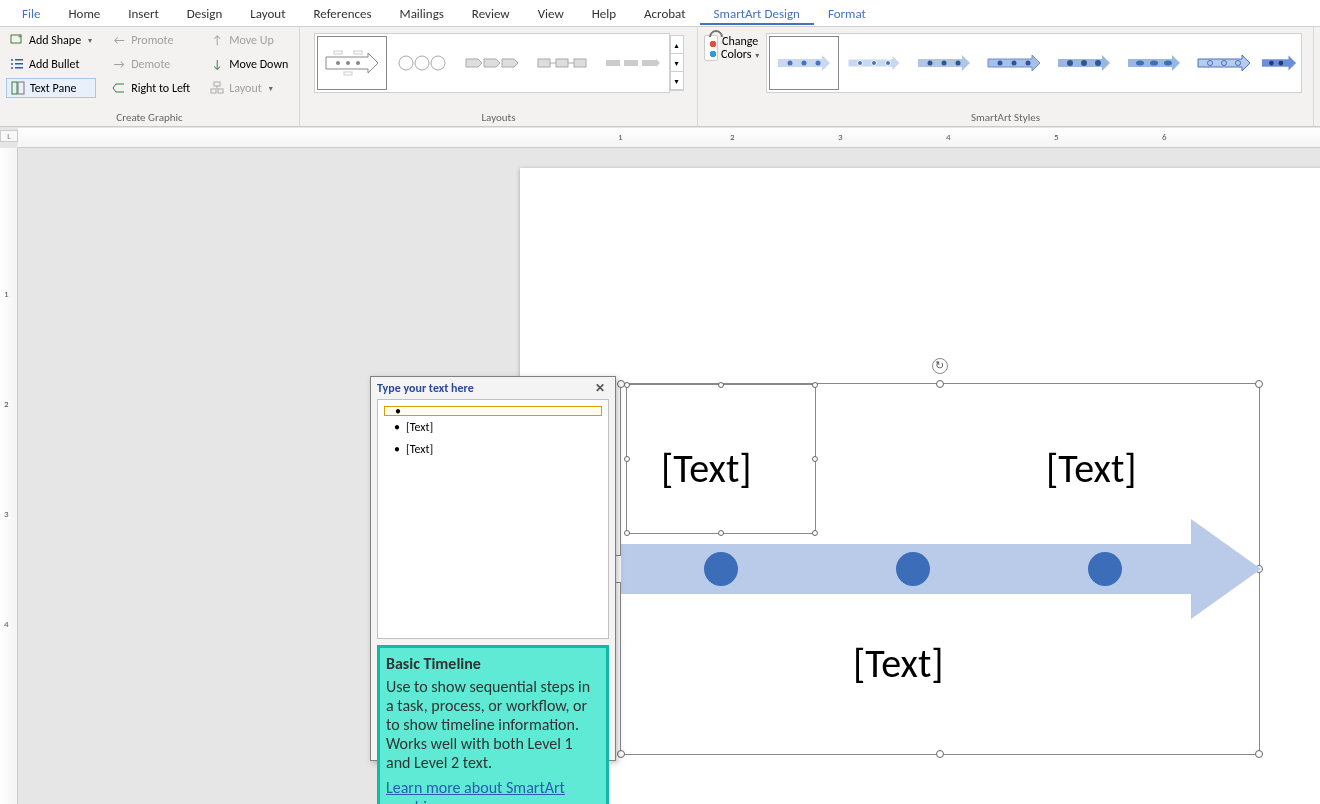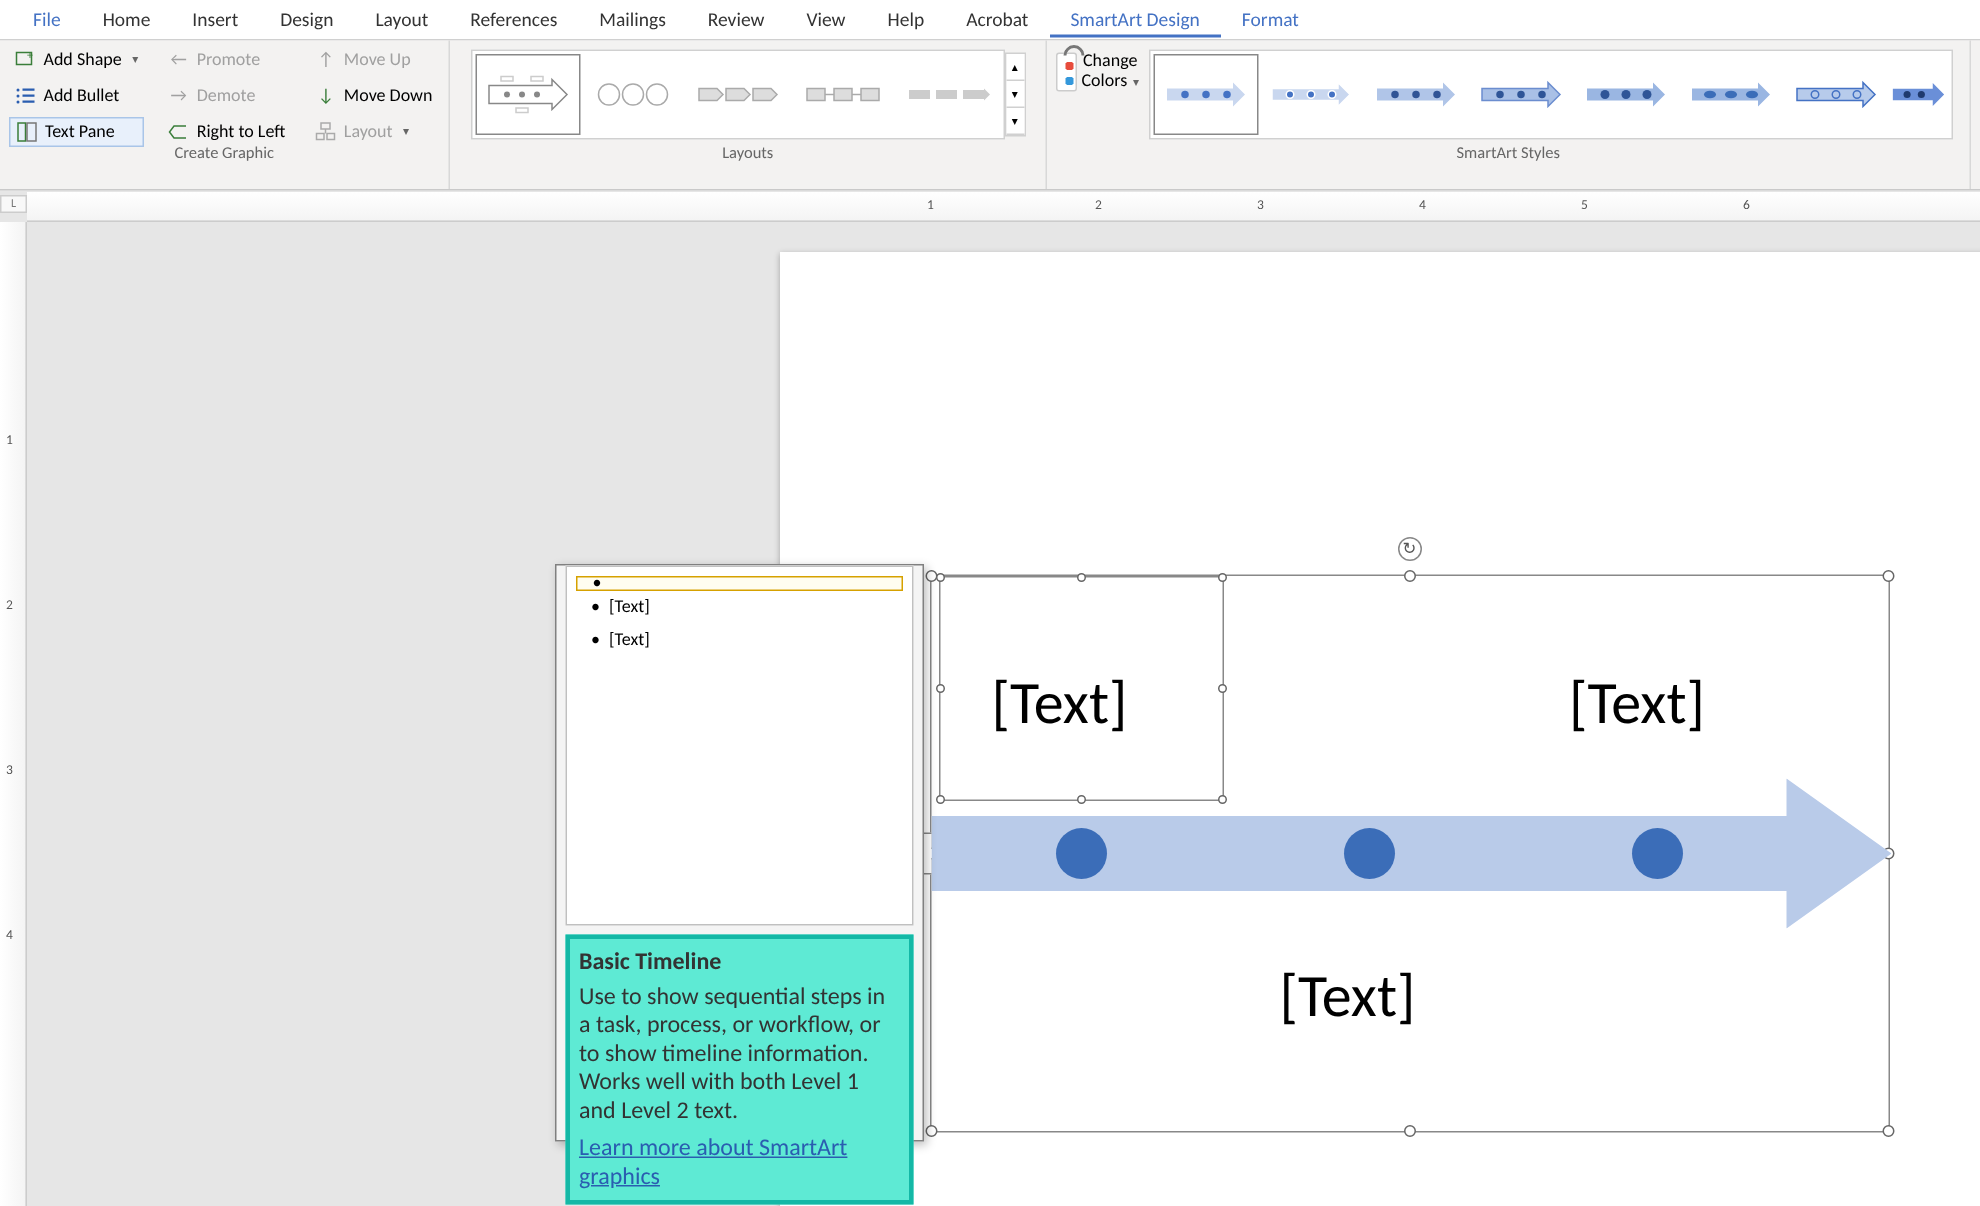--- a/index.html
+++ b/index.html
@@ -7,21 +7,21 @@
 
   
   .tabbar { background: #fff; height: 27px; display: flex; align-items: center; padding-left: 8px; font-size: 13px; border-bottom: 1px solid #d0d0d0; }
   .tabbar .tab { padding: 4px 14px; cursor: pointer; color: #333; }
   .tabbar .tab.colored { color: #4472c4; }
   .tabbar .tab.active { color: #4472c4; border-bottom: 2px solid #4472c4; padding-bottom: 2px; }
 
   
   .ribbon { background: #f3f2f1; height: 100px; display: flex; border-bottom: 1px solid #c9c9c9; font-size: 12px; }
   .group { border-right: 1px solid #d8d8d8; display: flex; flex-direction: column; padding: 3px 6px 0 6px; position: relative; }
-  .group-label { text-align: center; color: #666; font-size: 11px; position: absolute; bottom: 18px; left: 0; right: 0; }
+  .group-label { text-align: center; color: #666; font-size: 11px; position: absolute; bottom: 2px; left: 0; right: 0; }
 
   .cg-row { display: flex; gap: 12px; }
   .cg-col { display: flex; flex-direction: column; gap: 4px; }
   .cg-btn { display: flex; align-items: center; gap: 5px; height: 20px; padding: 0 4px; cursor: pointer; }
   .cg-btn.disabled { color: #a0a0a0; }
   .cg-btn .ico { width: 14px; height: 14px; display: inline-flex; align-items: center; justify-content: center; }
   .cg-btn.boxed { border: 1px solid #a9c5e8; background: #e8f0fb; padding: 1px 4px; }
 
   .drop { font-size: 8px; margin-left: 2px; color: #666; }
 
@@ -377,20 +377,24 @@
         <polygon points="0,25 570,25 570,0 640,50 570,100 570,75 0,75" fill="#b9cbe9"></polygon>
         <circle class="dot" cx="100" cy="50" r="17"></circle>
         <circle class="dot" cx="292" cy="50" r="17"></circle>
         <circle class="dot" cx="484" cy="50" r="17"></circle>
       </svg>
     </div>
   </div>
 </div>
 
 <div class="textpane">
+  <div class="tp-head">
+    <span>Type your text here</span>
+    <span class="tp-close">✕</span>
+  </div>
   <div class="tp-body">
     <div class="tp-item sel">
         <span></span>
       </div>
     <div class="tp-item">
         <span>[Text]</span>
       </div>
     <div class="tp-item">
         <span>[Text]</span>
       </div>

